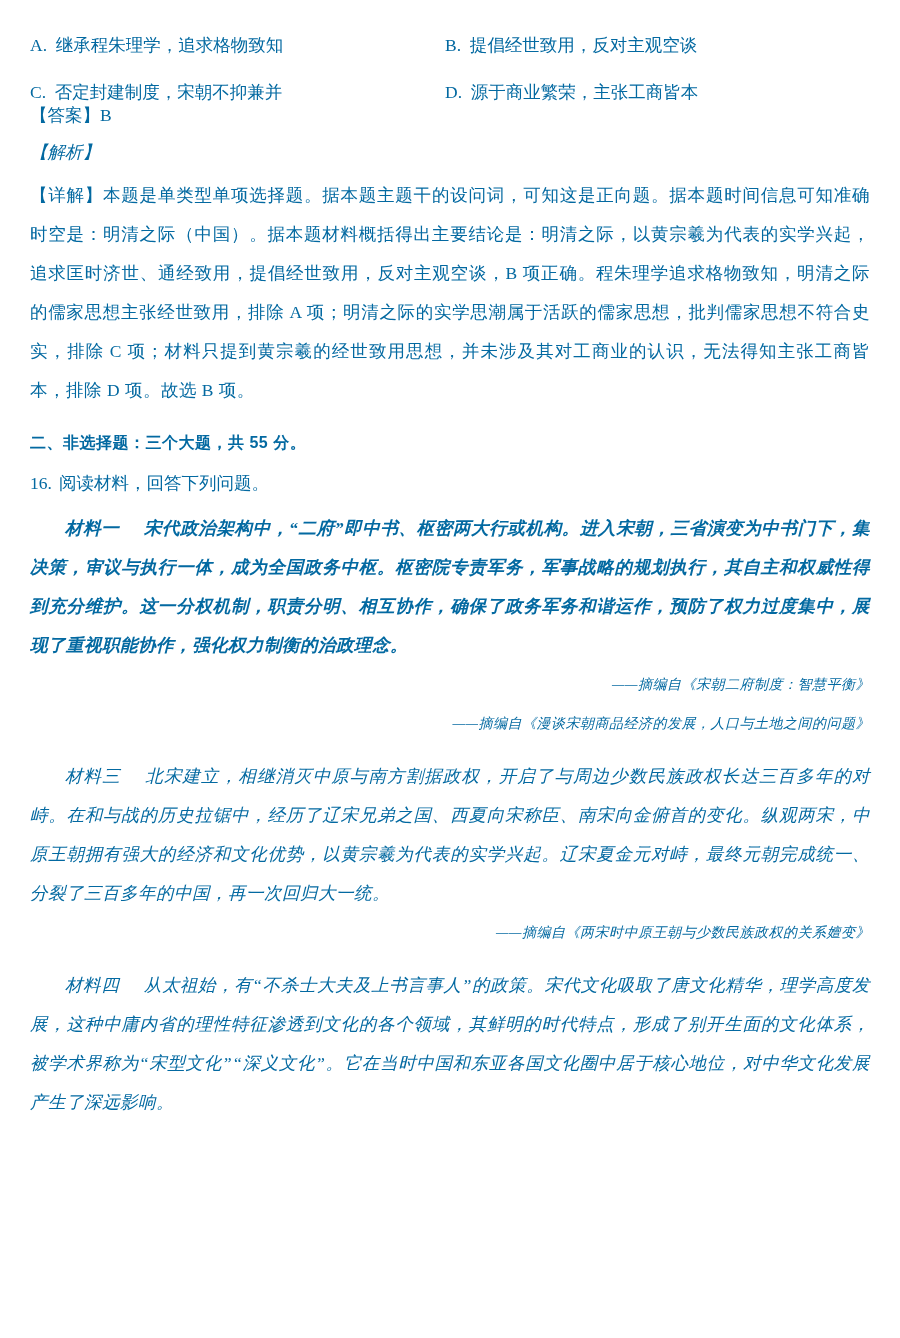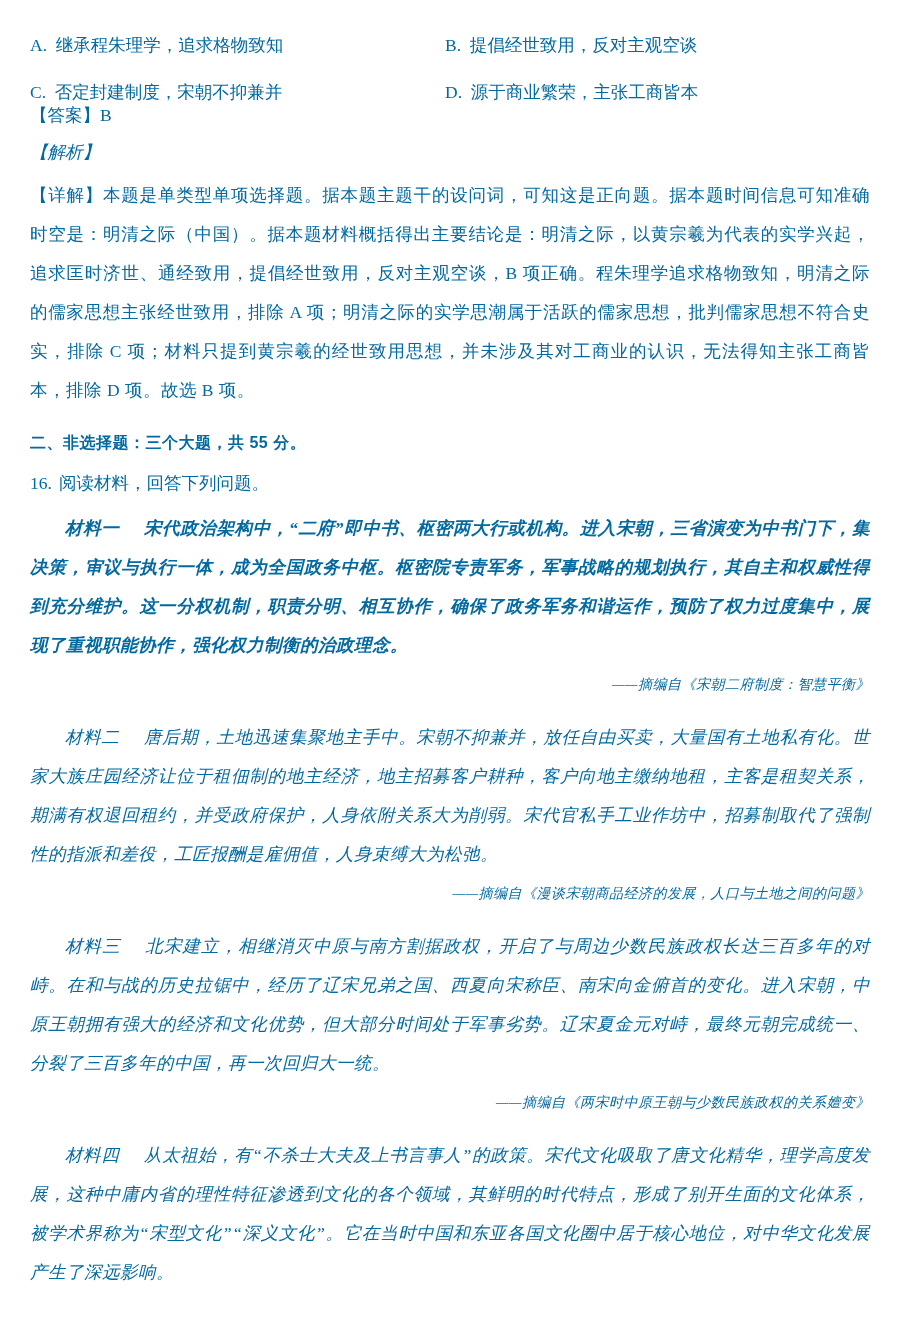--- a/index.html
+++ b/index.html
@@ -106,27 +106,24 @@
 
   <div class="q-intro">
     <span class="q-num">16.</span><span>阅读材料，回答下列问题。</span>
   </div>
 
   <p class="material first">
     <span class="mat-label">材料一</span><span>宋代政治架构中，“二府”即中书、枢密两大行或机构。进入宋朝，三省演变为中书门下，集决策，审议与执行一体，成为全国政务中枢。枢密院专责军务，军事战略的规划执行，其自主和权威性得到充分维护。这一分权机制，职责分明、相互协作，确保了政务军务和谐运作，预防了权力过度集中，展现了重视职能协作，强化权力制衡的治政理念。</span>
   </p>
   <div class="source">——摘编自《宋朝二府制度：智慧平衡》</div>
 
-  <p class="material">
-    <span class="mat-label">材料二</span><span>唐后期，土地迅速集聚地主手中。宋朝不抑兼并，放任自由买卖，大量国有土地私有化。世家大族庄园经济让位于租佃制的地主经济，地主招募客户耕种，客户向地主缴纳地租，主客是租契关系，期满有权退回租约，并受政府保护，人身依附关系大为削弱。宋代官私手工业作坊中，招募制取代了强制性的指派和差役，工匠报酬是雇佣值，人身束缚大为松弛。</span>
-  </p>
   <div class="source">——摘编自《漫谈宋朝商品经济的发展，人口与土地之间的问题》</div>
 
   <p class="material">
-    <span class="mat-label">材料三</span><span>北宋建立，相继消灭中原与南方割据政权，开启了与周边少数民族政权长达三百多年的对峙。在和与战的历史拉锯中，经历了辽宋兄弟之国、西夏向宋称臣、南宋向金俯首的变化。进入宋朝，中原王朝拥有强大的经济和文化优势，但大部分时间处于军事劣势。辽宋夏金元对峙，最终元朝完成统一、分裂了三百多年的中国，再一次回归大一统。</span>
+    <span class="mat-label">材料三</span><span>北宋建立，相继消灭中原与南方割据政权，开启了与周边少数民族政权长达三百多年的对峙。在和与战的历史拉锯中，经历了辽宋兄弟之国、西夏向宋称臣、南宋向金俯首的变化。纵观两宋，中原王朝拥有强大的经济和文化优势，以黄宗羲为代表的实学兴起。辽宋夏金元对峙，最终元朝完成统一、分裂了三百多年的中国，再一次回归大一统。</span>
   </p>
   <div class="source">——摘编自《两宋时中原王朝与少数民族政权的关系嬗变》</div>
 
   <p class="material">
     <span class="mat-label">材料四</span><span>从太祖始，有“不杀士大夫及上书言事人”的政策。宋代文化吸取了唐文化精华，理学高度发展，这种中庸内省的理性特征渗透到文化的各个领域，其鲜明的时代特点，形成了别开生面的文化体系，被学术界称为“宋型文化”“深义文化”。它在当时中国和东亚各国文化圈中居于核心地位，对中华文化发展产生了深远影响。</span>
   </p>
 
 </div>
 
 </body></html>

